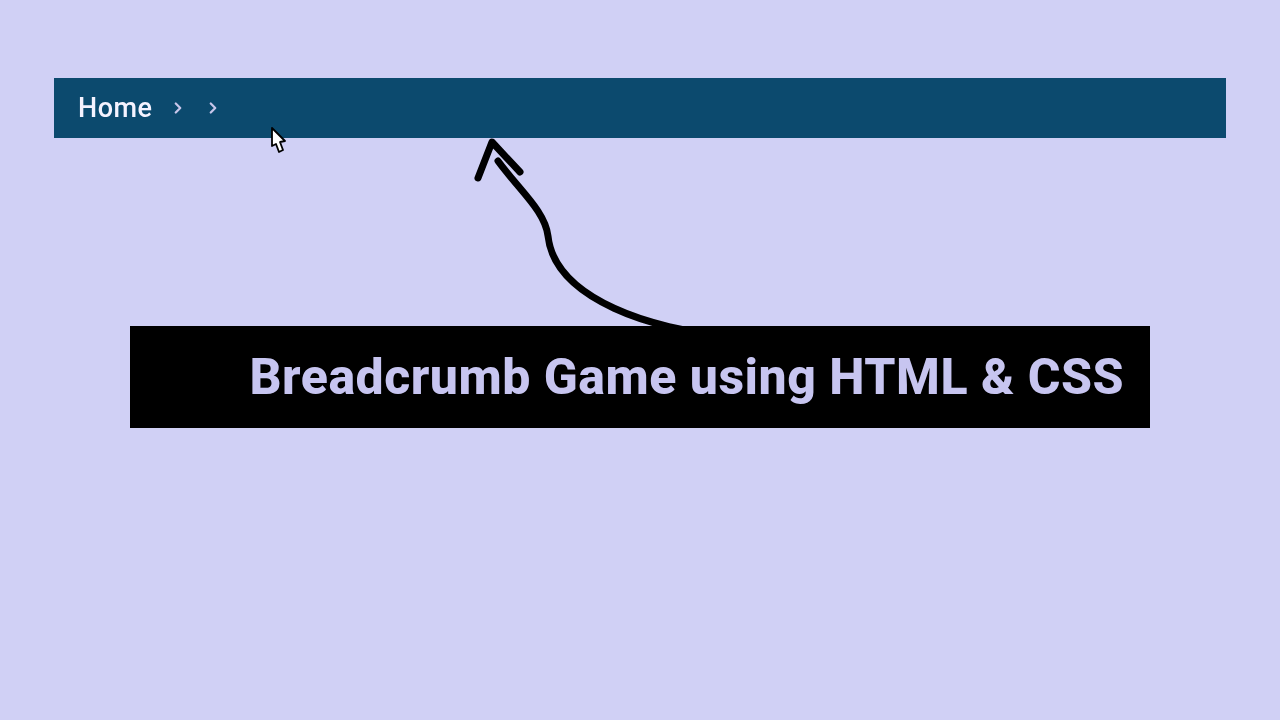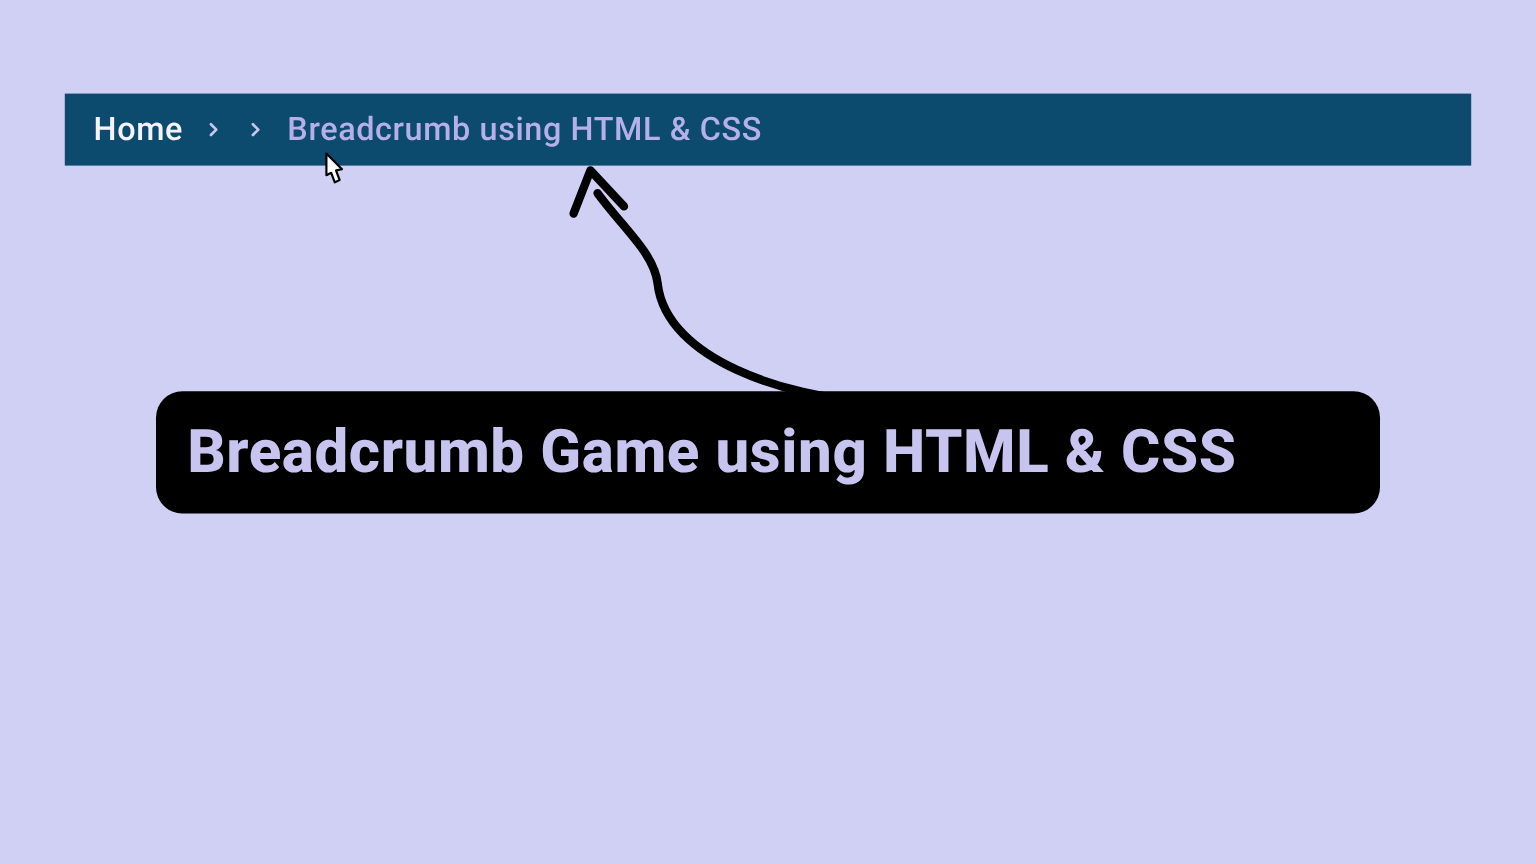--- a/index.html
+++ b/index.html
@@ -68,22 +68,21 @@
       height: 210px;
       z-index: 2;
     }
     .title-box {
       position: absolute;
       top: 326px;
       left: 130px;
       right: 130px;
       background: #000000;
       padding: 22px 26px;
-      text-align: left;
-      border-radius: 22px;
+      text-align: right;
     }
     .title-text {
       color: #c7c5f0;
       font-size: 50px;
       font-weight: 800;
       letter-spacing: 0.5px;
     }
   </style>
 </head>
 <body>
@@ -93,21 +92,20 @@
   <span class="chevron-sep">
     <svg viewBox="0 0 24 24">
         <polyline points="9 6 15 12 9 18"></polyline>
       </svg>
   </span>
   <span class="chevron-sep">
     <svg viewBox="0 0 24 24">
         <polyline points="9 6 15 12 9 18"></polyline>
       </svg>
   </span>
-  <span class="breadcrumb-item breadcrumb-current">Breadcrumb using HTML &amp; CSS</span>
 </nav>
 
 <div class="cursor-pointer">
   <svg viewBox="0 0 28 32" width="28" height="32">
     <path d="M 10 2 L 10 20 L 14 18 L 17 26 L 21 24 L 18 16 L 23 15 Z" fill="#ffffff" stroke="#000000" stroke-width="1.8" stroke-linejoin="round"></path>
   </svg>
 </div>
 
 <div class="arrow-curve">
   <svg viewBox="0 0 280 210" width="280" height="210">

